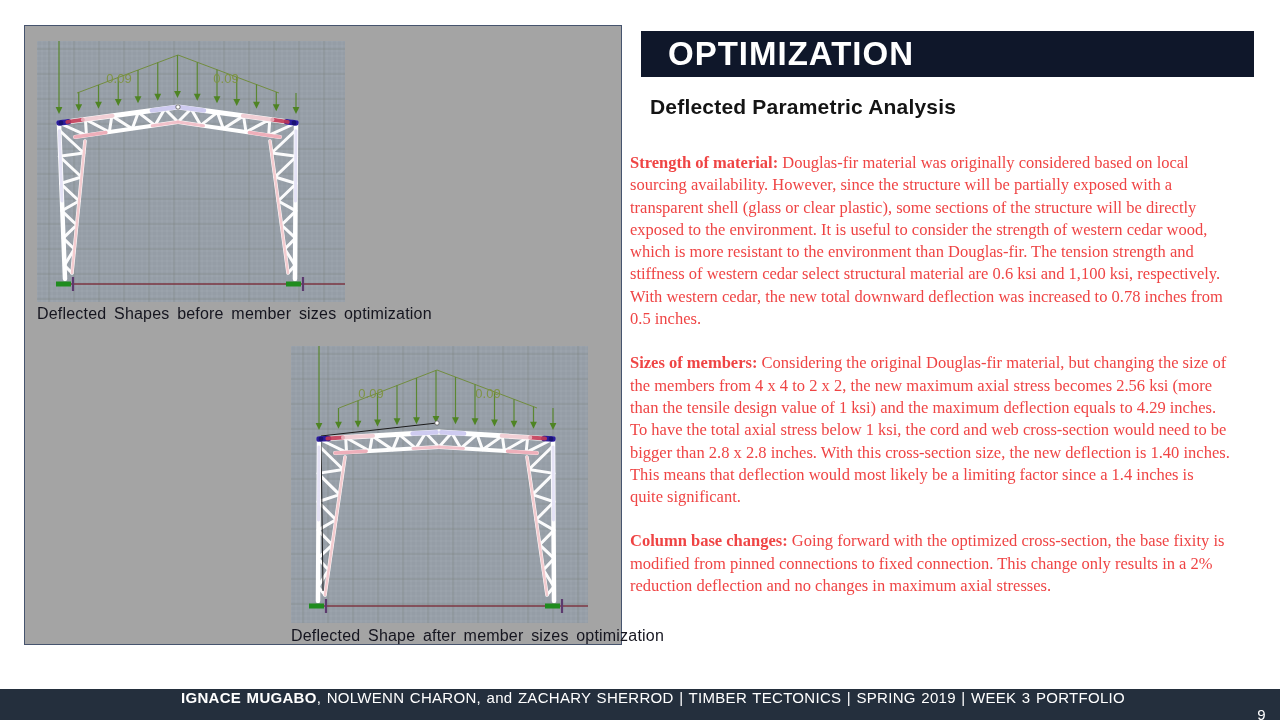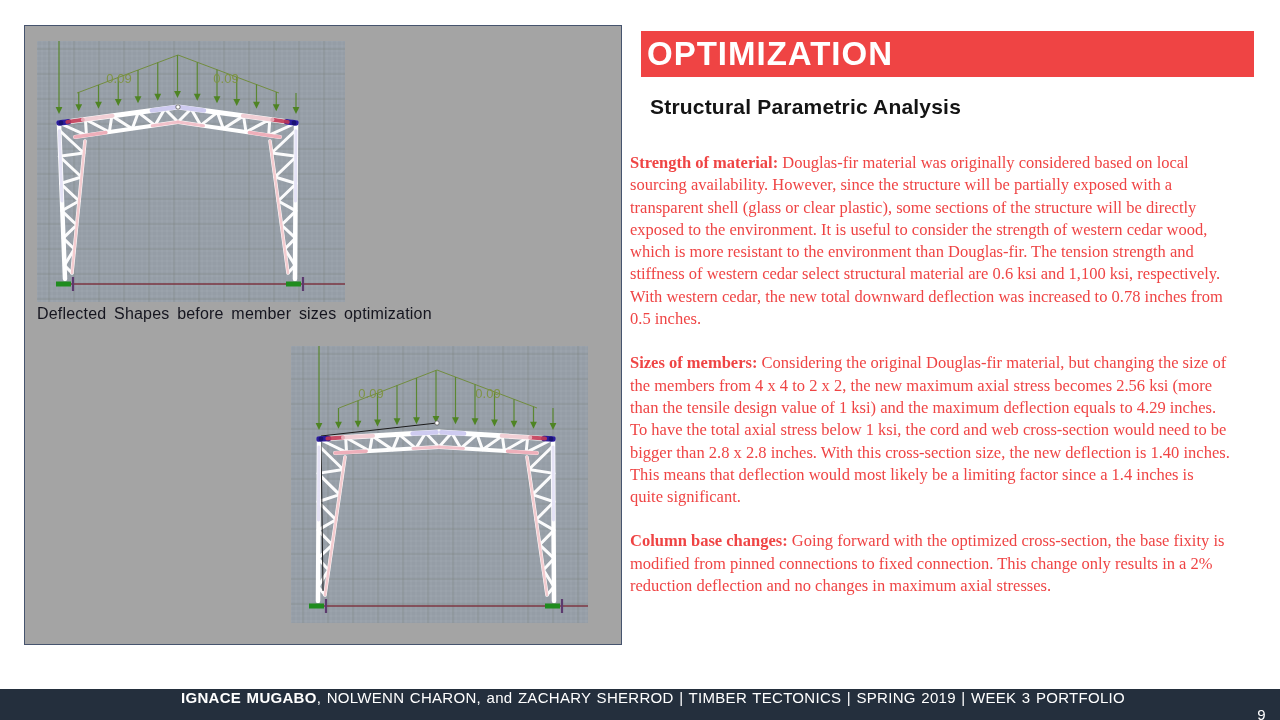--- a/index.html
+++ b/index.html
@@ -17,22 +17,22 @@
   .fig-caption{
     position:absolute;font-size:16px;color:#15151f;word-spacing:3px;
     font-family:"Liberation Sans",sans-serif;letter-spacing:.2px;white-space:nowrap;
   }
   .cap1{left:12px;top:279px;text-align:left;}
   .cap2{left:266px;top:601px;width:297px;text-align:center;}
   .load-label{font-family:"Liberation Sans",sans-serif;font-size:13px;fill:#7e9340;opacity:.95;}
   
   .title-bar{
     position:absolute;left:641px;top:31px;width:613px;height:46px;
-    background:#ef4444;color:#ffffff;display:flex;align-items:center;
-    padding-left:6px;box-sizing:border-box;
+    background:#0f172a;color:#ffffff;display:flex;align-items:center;
+    padding-left:27px;box-sizing:border-box;
     font-size:33px;font-weight:bold;letter-spacing:1px;
   }
   .subtitle{
     position:absolute;left:650px;top:95px;
     font-size:21px;font-weight:bold;color:#141414;letter-spacing:.2px;
   }
   .body-text{
     position:absolute;left:630px;top:152px;width:600px;
     font-family:"Liberation Serif",serif;font-size:16.5px;line-height:22.3px;color:#ef4444;
   }
@@ -492,28 +492,29 @@
               <rect x="18" y="257.5" width="15" height="5" fill="#1f8c1f"></rect>
               <line x1="35" y1="253" x2="35" y2="267" stroke="#5c3a6e" stroke-width="2.2"></line>
               <rect x="254" y="257.5" width="15" height="5" fill="#1f8c1f"></rect>
               <line x1="271" y1="253" x2="271" y2="267" stroke="#5c3a6e" stroke-width="2.2"></line>
             </g>
           </g>
         <text class="load-label" x="80" y="52" text-anchor="middle">0.09</text>
         <text class="load-label" x="197" y="52" text-anchor="middle">0.09</text>
       </svg>
     </div>
+    <div class="fig-caption cap2">Deflected Shape after member sizes optimization</div>
 
   </div>
 
   <div class="title-bar">
     <span>OPTIMIZATION</span>
   </div>
 
-  <div class="subtitle">Structural Parametric Analysis</div>
+  <div class="subtitle">Deflected Parametric Analysis</div>
 
   <div class="body-text">
     <p>
       <strong>Strength of material:</strong><span> Douglas-fir material was originally considered based on local sourcing availability. However, since the structure will be partially exposed with a transparent shell (glass or clear plastic), some sections of the structure will be directly exposed to the environment. It is useful to consider the strength of western cedar wood, which is more resistant to the environment than Douglas-fir. The tension strength and stiffness of western cedar select structural material are 0.6 ksi and 1,100 ksi, respectively. With western cedar, the new total downward deflection was increased to 0.78 inches from 0.5 inches.</span>
     </p>
     <p>
       <strong>Sizes of members:</strong><span> Considering the original Douglas-fir material, but changing the size of the members from 4 x 4 to 2 x 2, the new maximum axial stress becomes 2.56 ksi (more than the tensile design value of 1 ksi)  and the maximum deflection equals to 4.29 inches. To have the total axial stress below 1 ksi, the cord and web cross-section would need to be bigger than 2.8 x 2.8 inches. With this cross-section size, the new deflection is 1.40 inches. This means that deflection would most likely be a limiting factor since a 1.4 inches is quite significant.</span>
     </p>
     <p>
       <strong>Column base changes:</strong><span> Going forward with the optimized cross-section, the base fixity is modified from pinned connections to fixed connection. This change only results in a 2% reduction deflection and no changes in maximum axial stresses.</span>

